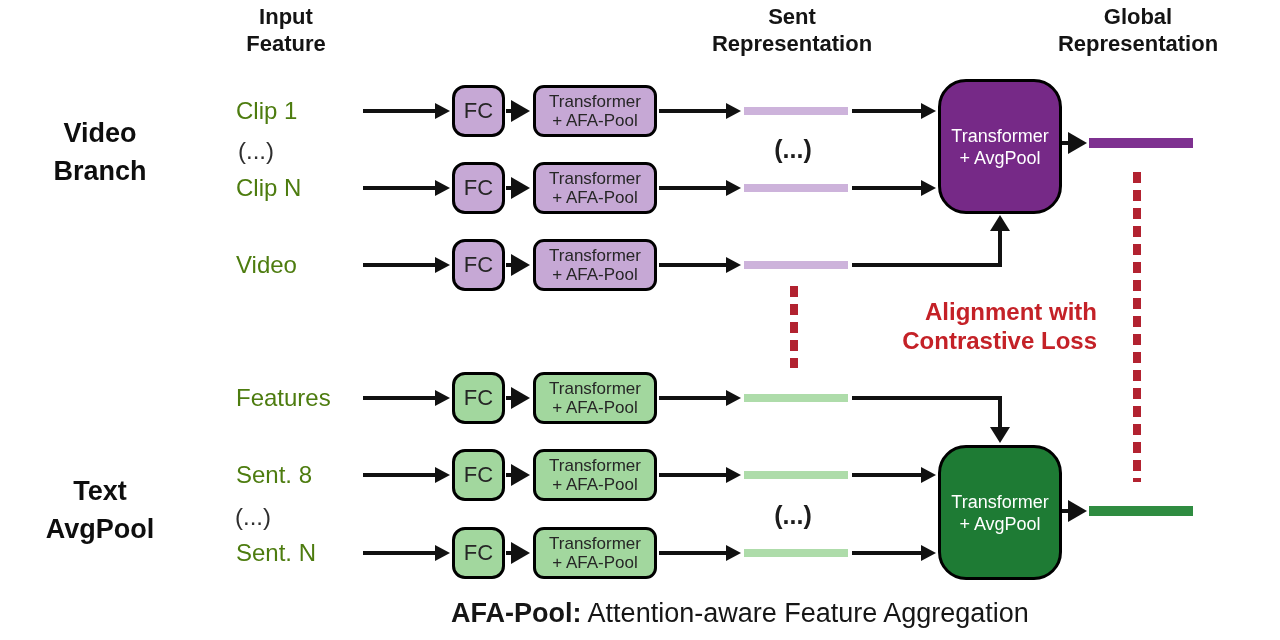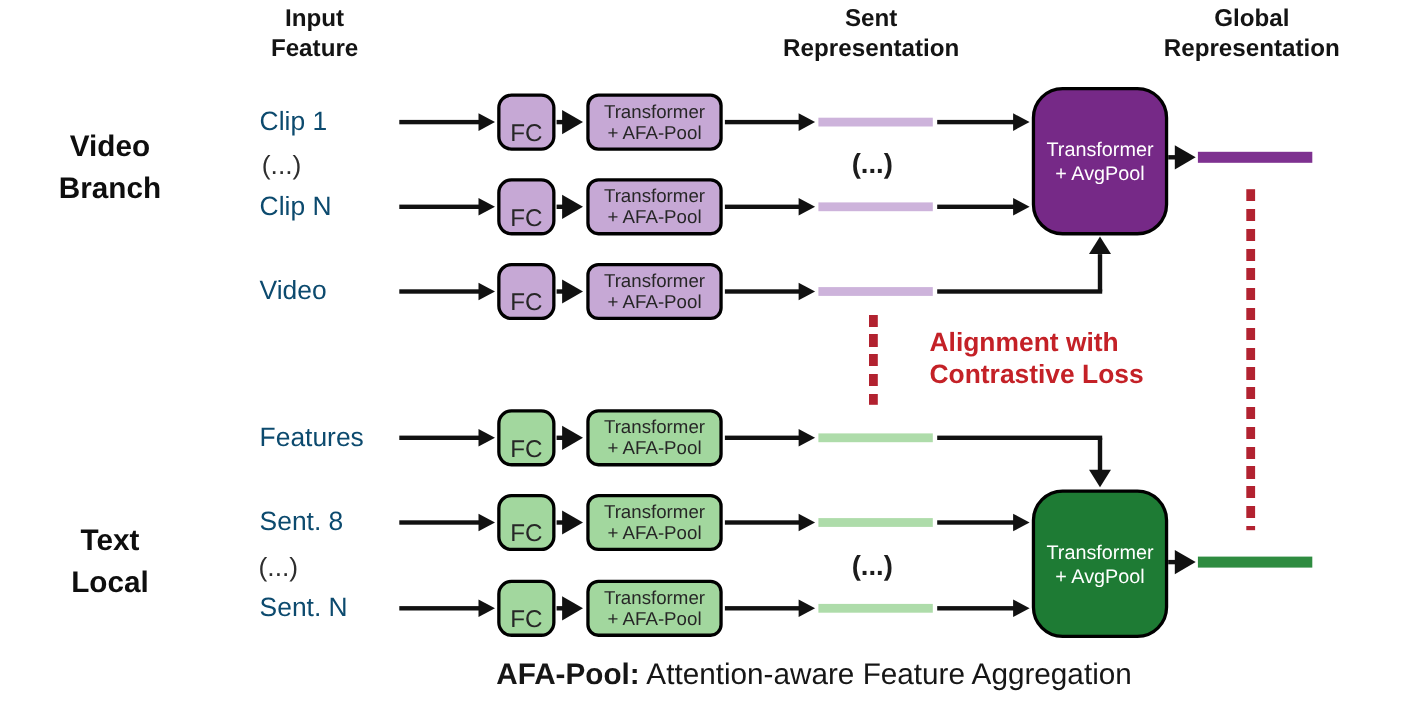--- a/index.html
+++ b/index.html
@@ -15,21 +15,21 @@
     font-size:22px; line-height:27px; font-weight:bold; color:#141414;
   }
   .branch-label {
     position:absolute; width:150px; text-align:center;
     font-size:27px; line-height:38px; font-weight:bold; color:#0e0e0e;
   }
 
   
   .row-label {
     position:absolute; left:236px; width:140px;
-    font-size:24px; line-height:30px; color:#0c4a6e;
+    font-size:24px; line-height:30px; color:#4d7c0f;
   }
   .ellipsis-label { position:absolute; font-size:24px; color:#2e2e2e; }
   .ellipsis-mid   { position:absolute; width:100px; text-align:center;
                     font-size:25px; font-weight:bold; color:#1c1c1c; }
 
   
   .hline { position:absolute; height:4px; background:#111; }
   .vline { position:absolute; width:4px;  background:#111; }
   .tri-r { position:absolute; width:0; height:0;
            border-top:8px solid transparent; border-bottom:8px solid transparent;
@@ -41,21 +41,21 @@
            border-left:10px solid transparent; border-right:10px solid transparent;
            border-bottom:16px solid #111; }
   .tri-down { position:absolute; width:0; height:0;
            border-left:10px solid transparent; border-right:10px solid transparent;
            border-top:16px solid #111; }
 
   
   .fc-box {
     position:absolute; width:53px; height:52px; box-sizing:border-box;
     border:3px solid #000; border-radius:13px;
-    display:flex; align-items:flex-end; justify-content:center;
+    display:flex; align-items:center; justify-content:center;
     font-size:22px; color:#262626;
   }
   .afa-box {
     position:absolute; width:124px; height:52px; box-sizing:border-box;
     border:3px solid #000; border-radius:11px;
     display:flex; flex-direction:column; align-items:center; justify-content:center;
     font-size:17px; line-height:19px; color:#262626; text-align:center;
   }
   .agg-box {
     position:absolute; left:938px; width:124px; height:135px; box-sizing:border-box;
@@ -71,21 +71,21 @@
   .gbar { position:absolute; left:1089px; width:104px; height:10px; }
 
   
   .dash-v {
     position:absolute; width:8px;
     background:repeating-linear-gradient(180deg,
       var(--red-dash) 0px, var(--red-dash) 11px,
       transparent 11px, transparent 18px);
   }
   .align-label {
-    position:absolute; left:845px; top:297px; width:252px; text-align:left;
+    position:absolute; left:845px; top:297px; width:252px; text-align:right;
     font-size:24px; line-height:29px; font-weight:bold; color:var(--red);
   }
 
   
   .caption {
     position:absolute; left:360px; top:598px; width:760px; text-align:center;
     font-size:27px; color:#161616;
   }
   .caption .term { font-weight:bold; }
 </style>
@@ -97,21 +97,21 @@
   <div class="col-header multiline" style="left:166px;">Input
 Feature</div>
   <div class="col-header multiline" style="left:672px;">Sent
 Representation</div>
   <div class="col-header multiline" style="left:1018px;">Global
 Representation</div>
 
   <div class="branch-label multiline" style="left:25px; top:114px;">Video
 Branch</div>
   <div class="branch-label multiline" style="left:25px; top:472px;">Text
-Local</div>
+AvgPool</div>
 
   <div class="row-label" style="top:96px;">Clip 1</div>
   <div class="hline" style="left:363px; top:109px; width:74px;"></div>
   <div class="tri-r" style="left:435px; top:103px;"></div>
   <div class="fc-box v-fill" style="left:452px; top:85px;">
       <span>FC</span>
     </div>
   <div class="hline" style="left:506px; top:109px; width:7px;"></div>
   <div class="tri-r-big" style="left:511px; top:100px;"></div>
   <div class="afa-box v-fill" style="left:533px; top:85px;">

